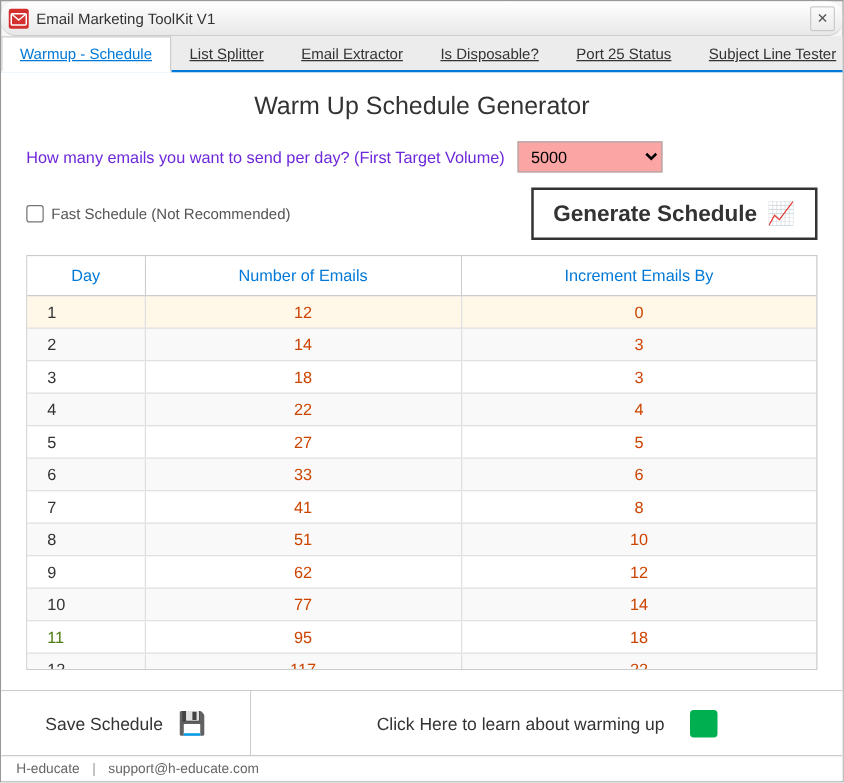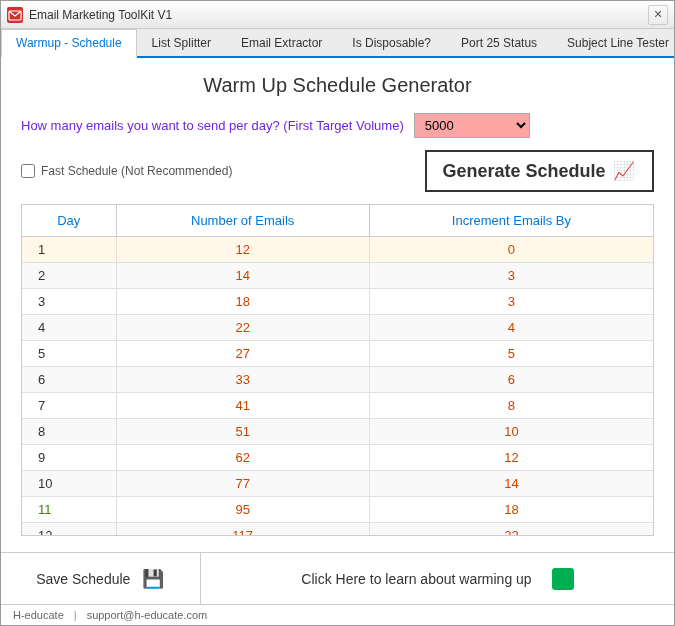--- a/index.html
+++ b/index.html
@@ -21,20 +21,21 @@
     }
     .title-bar {
       background: linear-gradient(to bottom, #ffffff, #e8e8e8);
       border-bottom: 1px solid #ccc;
       display: flex;
       align-items: center;
       justify-content: space-between;
       padding: 3px 6px;
       height: 28px;
       flex-shrink: 0;
+      border-radius: 12px;
     }
     .title-bar-left {
       display: flex;
       align-items: center;
       gap: 6px;
     }
     .app-icon {
       width: 16px;
       height: 16px;
       background: #d32f2f;
@@ -71,20 +72,21 @@
       flex-shrink: 0;
     }
     .tab {
       padding: 6px 14px;
       font-size: 12px;
       cursor: pointer;
       color: #333;
       border: 1px solid transparent;
       border-bottom: none;
       white-space: nowrap;
+      text-decoration: underline;
     }
     .tab.active {
       background: white;
       border-color: #ccc;
       border-bottom: 2px solid white;
       margin-bottom: -2px;
       color: #0078d7;
       font-weight: 500;
     }
 

